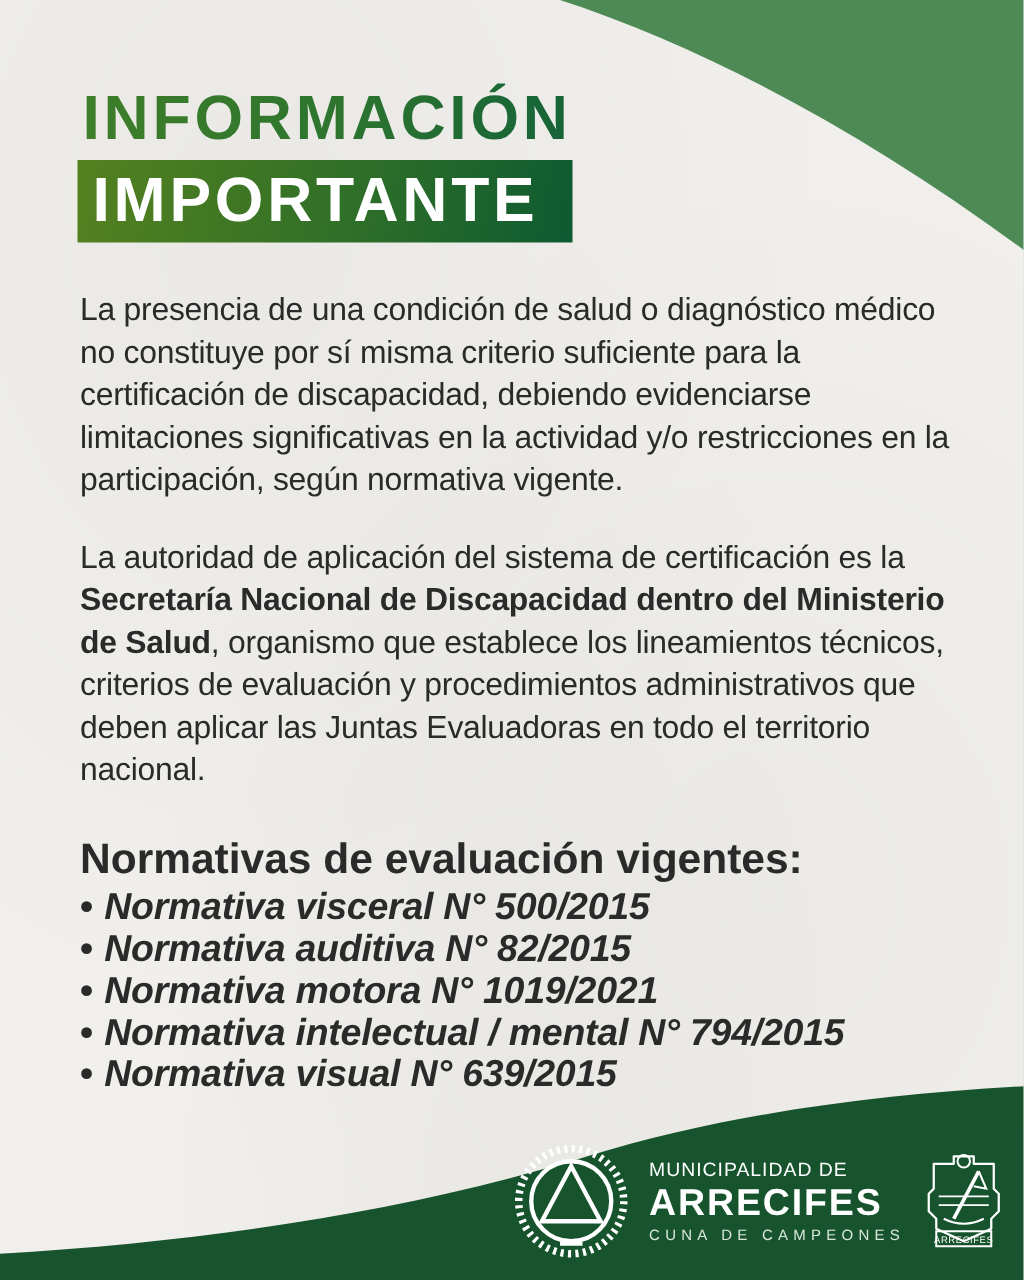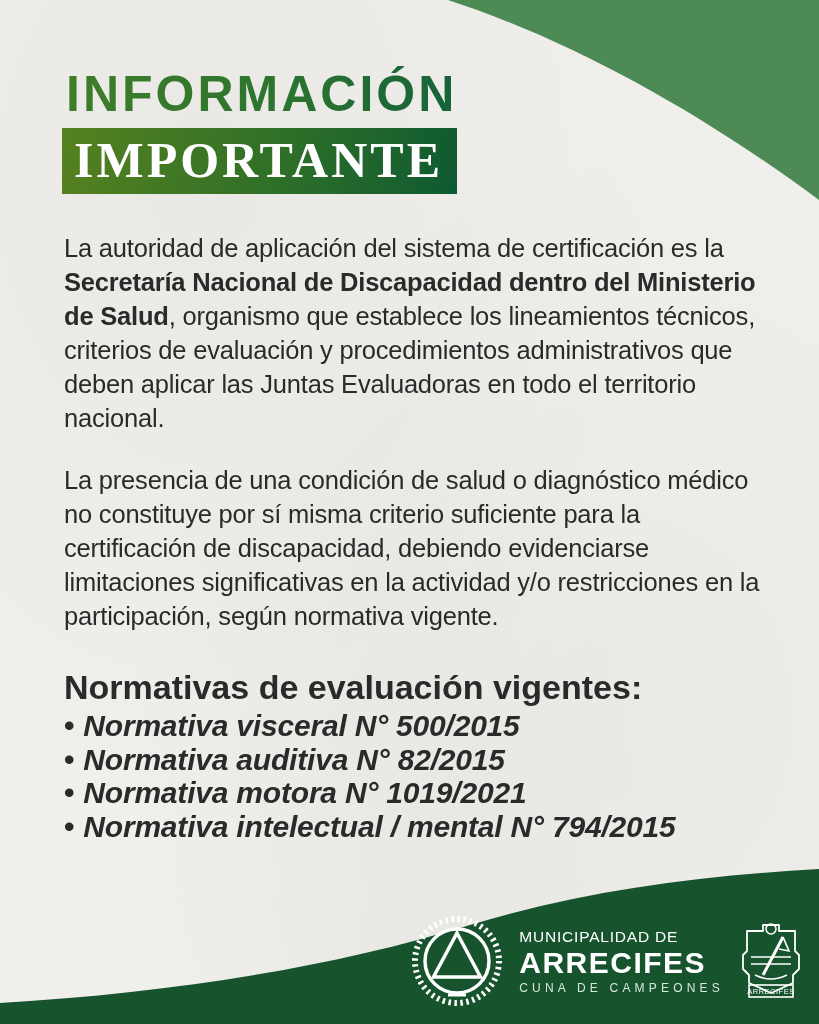--- a/index.html
+++ b/index.html
@@ -45,22 +45,21 @@
   }
   .title-line2 {
     display: inline-block;
     margin-top: 6px;
     font-size: 50px;
     font-weight: bold;
     letter-spacing: 3px;
     line-height: 52px;
     color: #ffffff;
     background: linear-gradient(100deg, #55811f 0%, #2f6f28 55%, #0e5a31 100%);
-    padding: 6px 14px 8px 12px;
-    font-family: Liberation Serif, serif;
+    padding: 6px 27px 8px 12px;
   }
   
   .content {
     position: absolute;
     top: 231px;
     left: 64px;
     width: 706px;
     z-index: 2;
     color: #2a2a2a;
   }
@@ -134,31 +133,32 @@
     <path d="M 448,0 C 565,38 695,108 819,200 L 819,0 Z" fill="#4d8a56"></path>
     <path d="M 0,1003 C 170,993 330,968 470,925 C 585,890 700,876 819,869 L 819,1024 L 0,1024 Z" fill="#17542e"></path>
   </svg>
 
   <h1 class="title-block">
     <span class="title-line1">INFORMACIÓN</span>
     <span class="title-line2">IMPORTANTE</span>
   </h1>
 
   <div class="content">
+    <p class="body-paragraph">La presencia de una condición de salud o diagnóstico médico no constituye por sí misma criterio suficiente para la certificación de discapacidad, debiendo evidenciarse limitaciones significativas en la actividad y/o restricciones en la participación, según normativa vigente.</p>
+
     <p class="body-paragraph"><span>La autoridad de aplicación del sistema de certificación es la </span><b>Secretaría Nacional de Discapacidad dentro del Ministerio de Salud</b><span>, organismo que establece los lineamientos técnicos, criterios de evaluación y procedimientos administrativos que deben aplicar las Juntas Evaluadoras en todo el territorio nacional.</span></p>
-
-    <p class="body-paragraph">La presencia de una condición de salud o diagnóstico médico no constituye por sí misma criterio suficiente para la certificación de discapacidad, debiendo evidenciarse limitaciones significativas en la actividad y/o restricciones en la participación, según normativa vigente.</p>
 
     <p class="list-heading">Normativas de evaluación vigentes:</p>
 
     <ul class="norm-list">
       <li><span class="bullet">•</span><span>Normativa visceral N° 500/2015</span></li>
       <li><span class="bullet">•</span><span>Normativa auditiva N° 82/2015</span></li>
       <li><span class="bullet">•</span><span>Normativa motora N° 1019/2021</span></li>
       <li><span class="bullet">•</span><span>Normativa intelectual / mental N° 794/2015</span></li>
+      <li><span class="bullet">•</span><span>Normativa visual N° 639/2015</span></li>
     </ul>
   </div>
 
   <div class="footer-band-content">
 
     <div class="laurel-logo">
       <svg width="94" height="94" viewBox="0 0 94 94" fill="none" aria-hidden="true">
         <circle cx="47" cy="47" r="42" stroke="#ffffff" stroke-width="6" stroke-dasharray="2.5 3.5" fill="none"></circle>
         <circle cx="47" cy="47" r="32" stroke="#ffffff" stroke-width="3.5" fill="none"></circle>
         <path d="M 47,19 L 70.5,63 L 23.5,63 Z" stroke="#ffffff" stroke-width="3.5" fill="none" stroke-linejoin="miter"></path>

